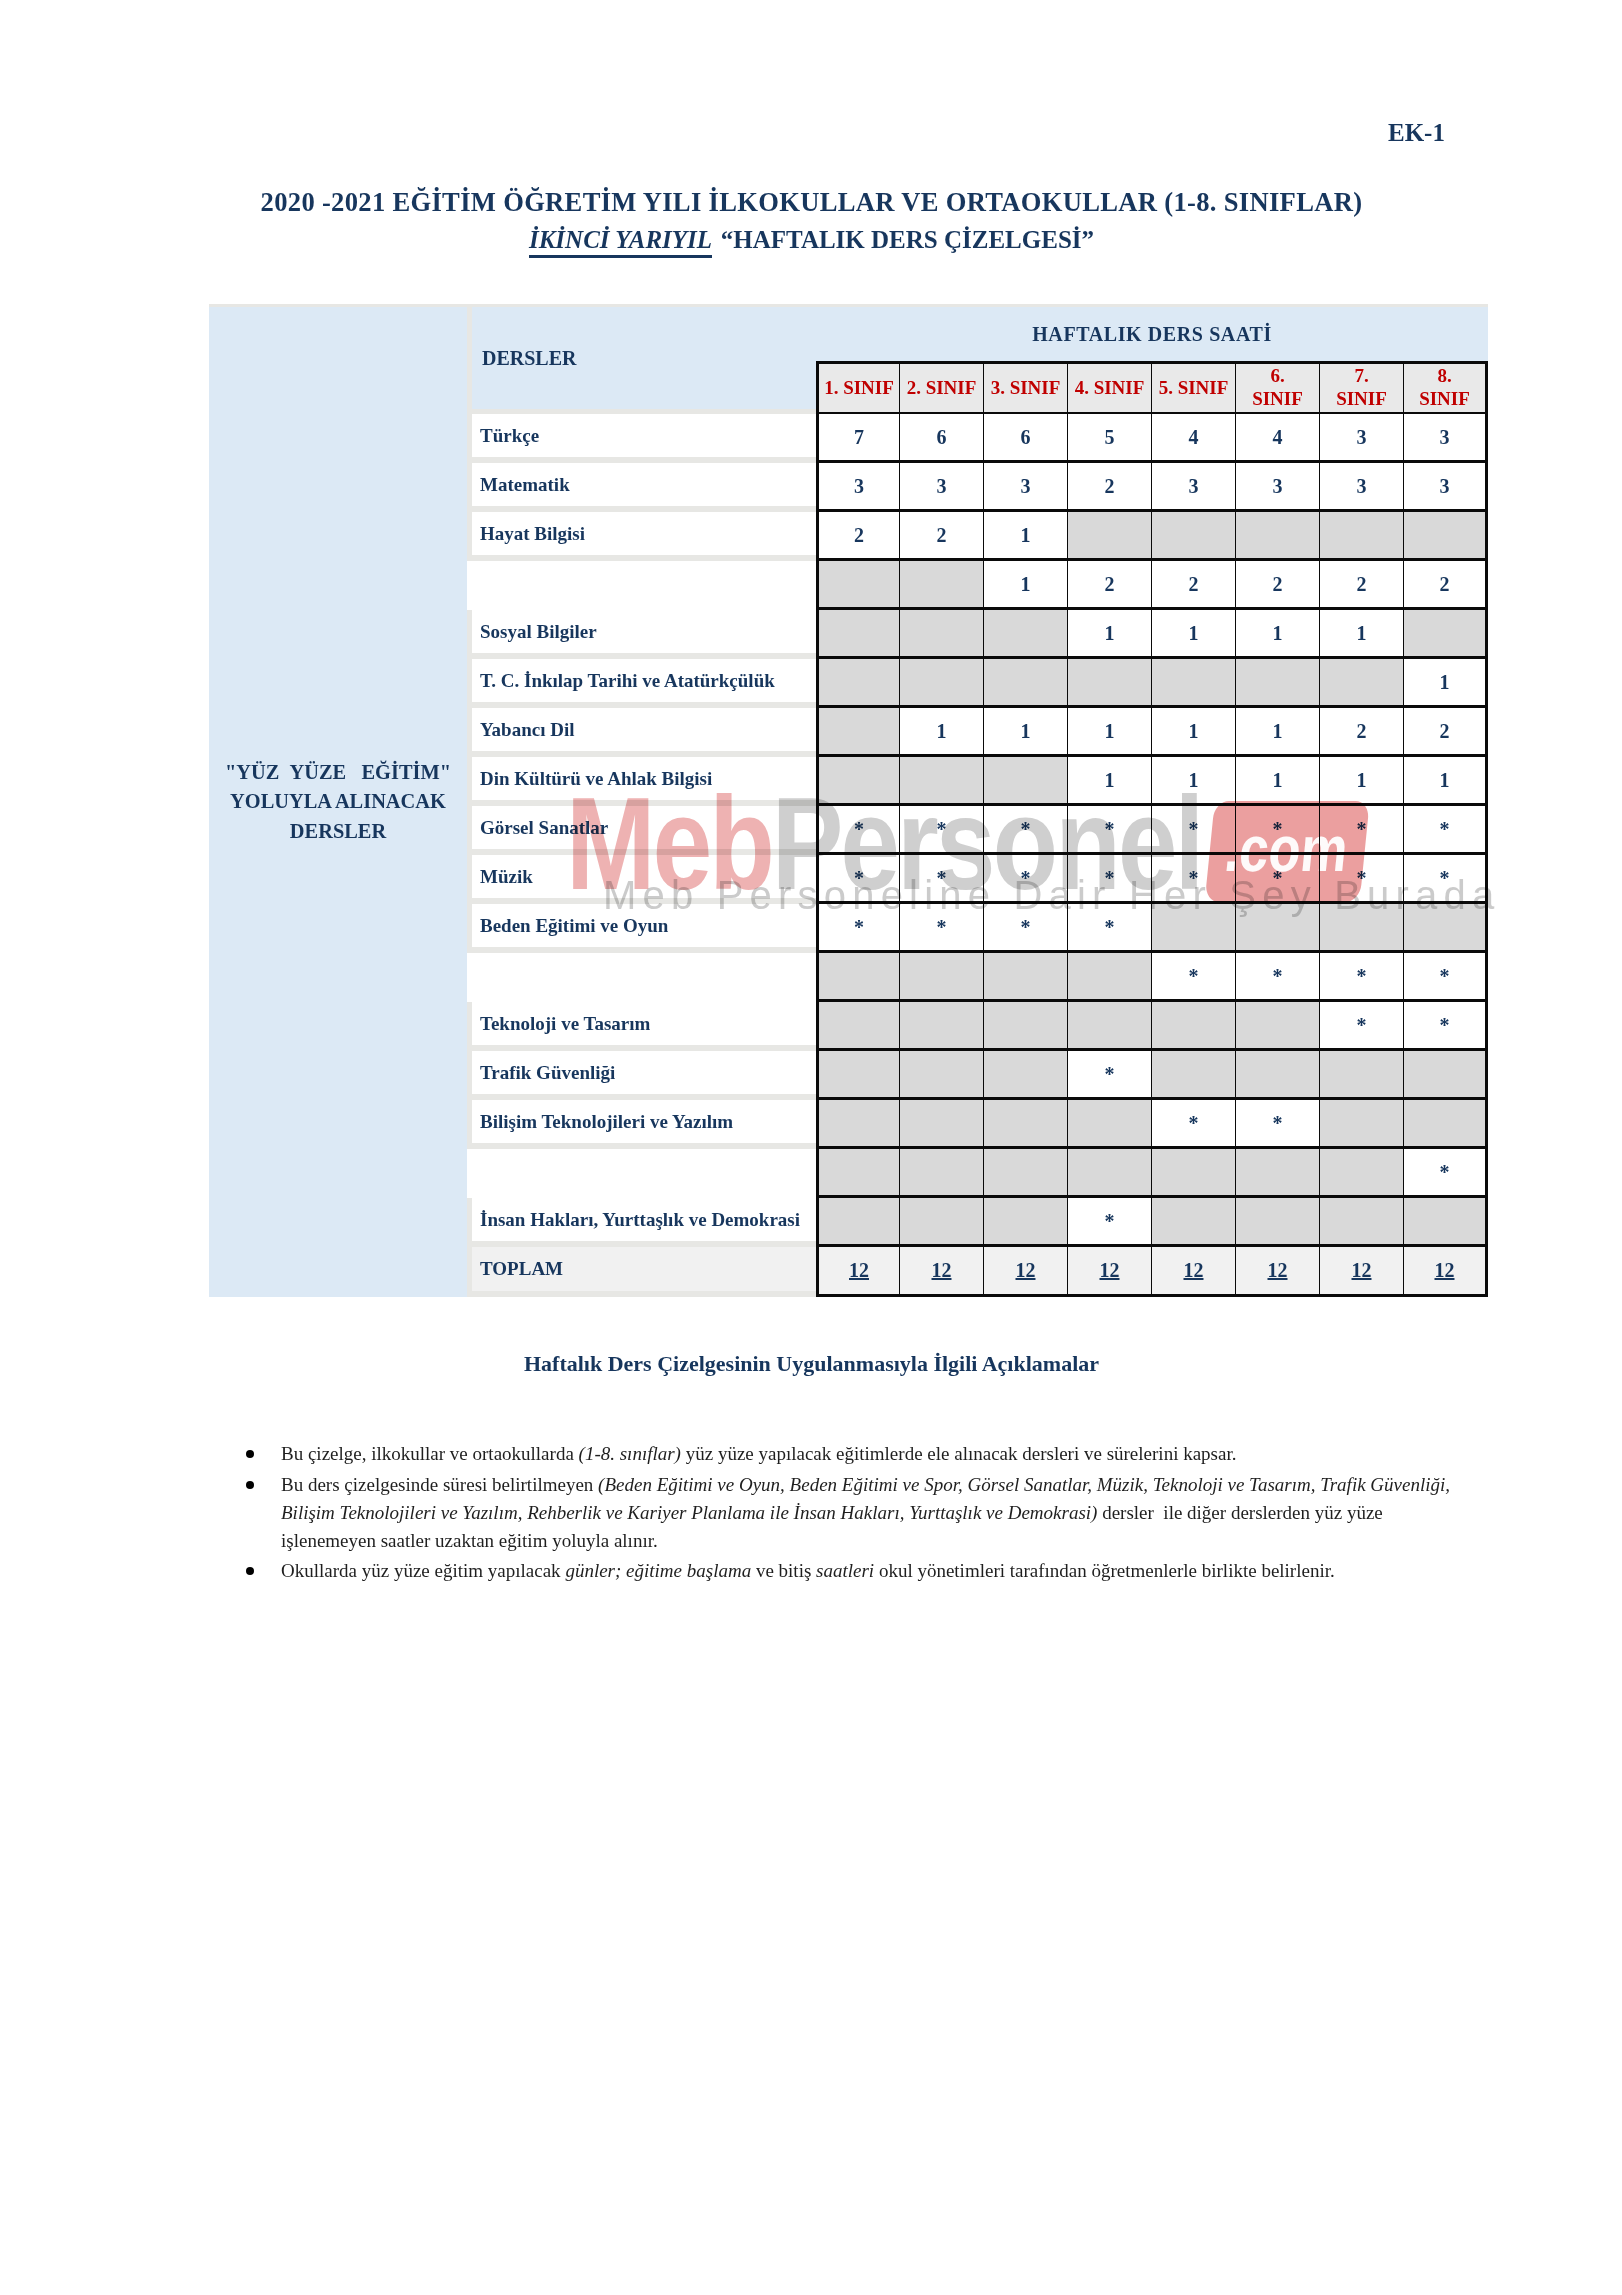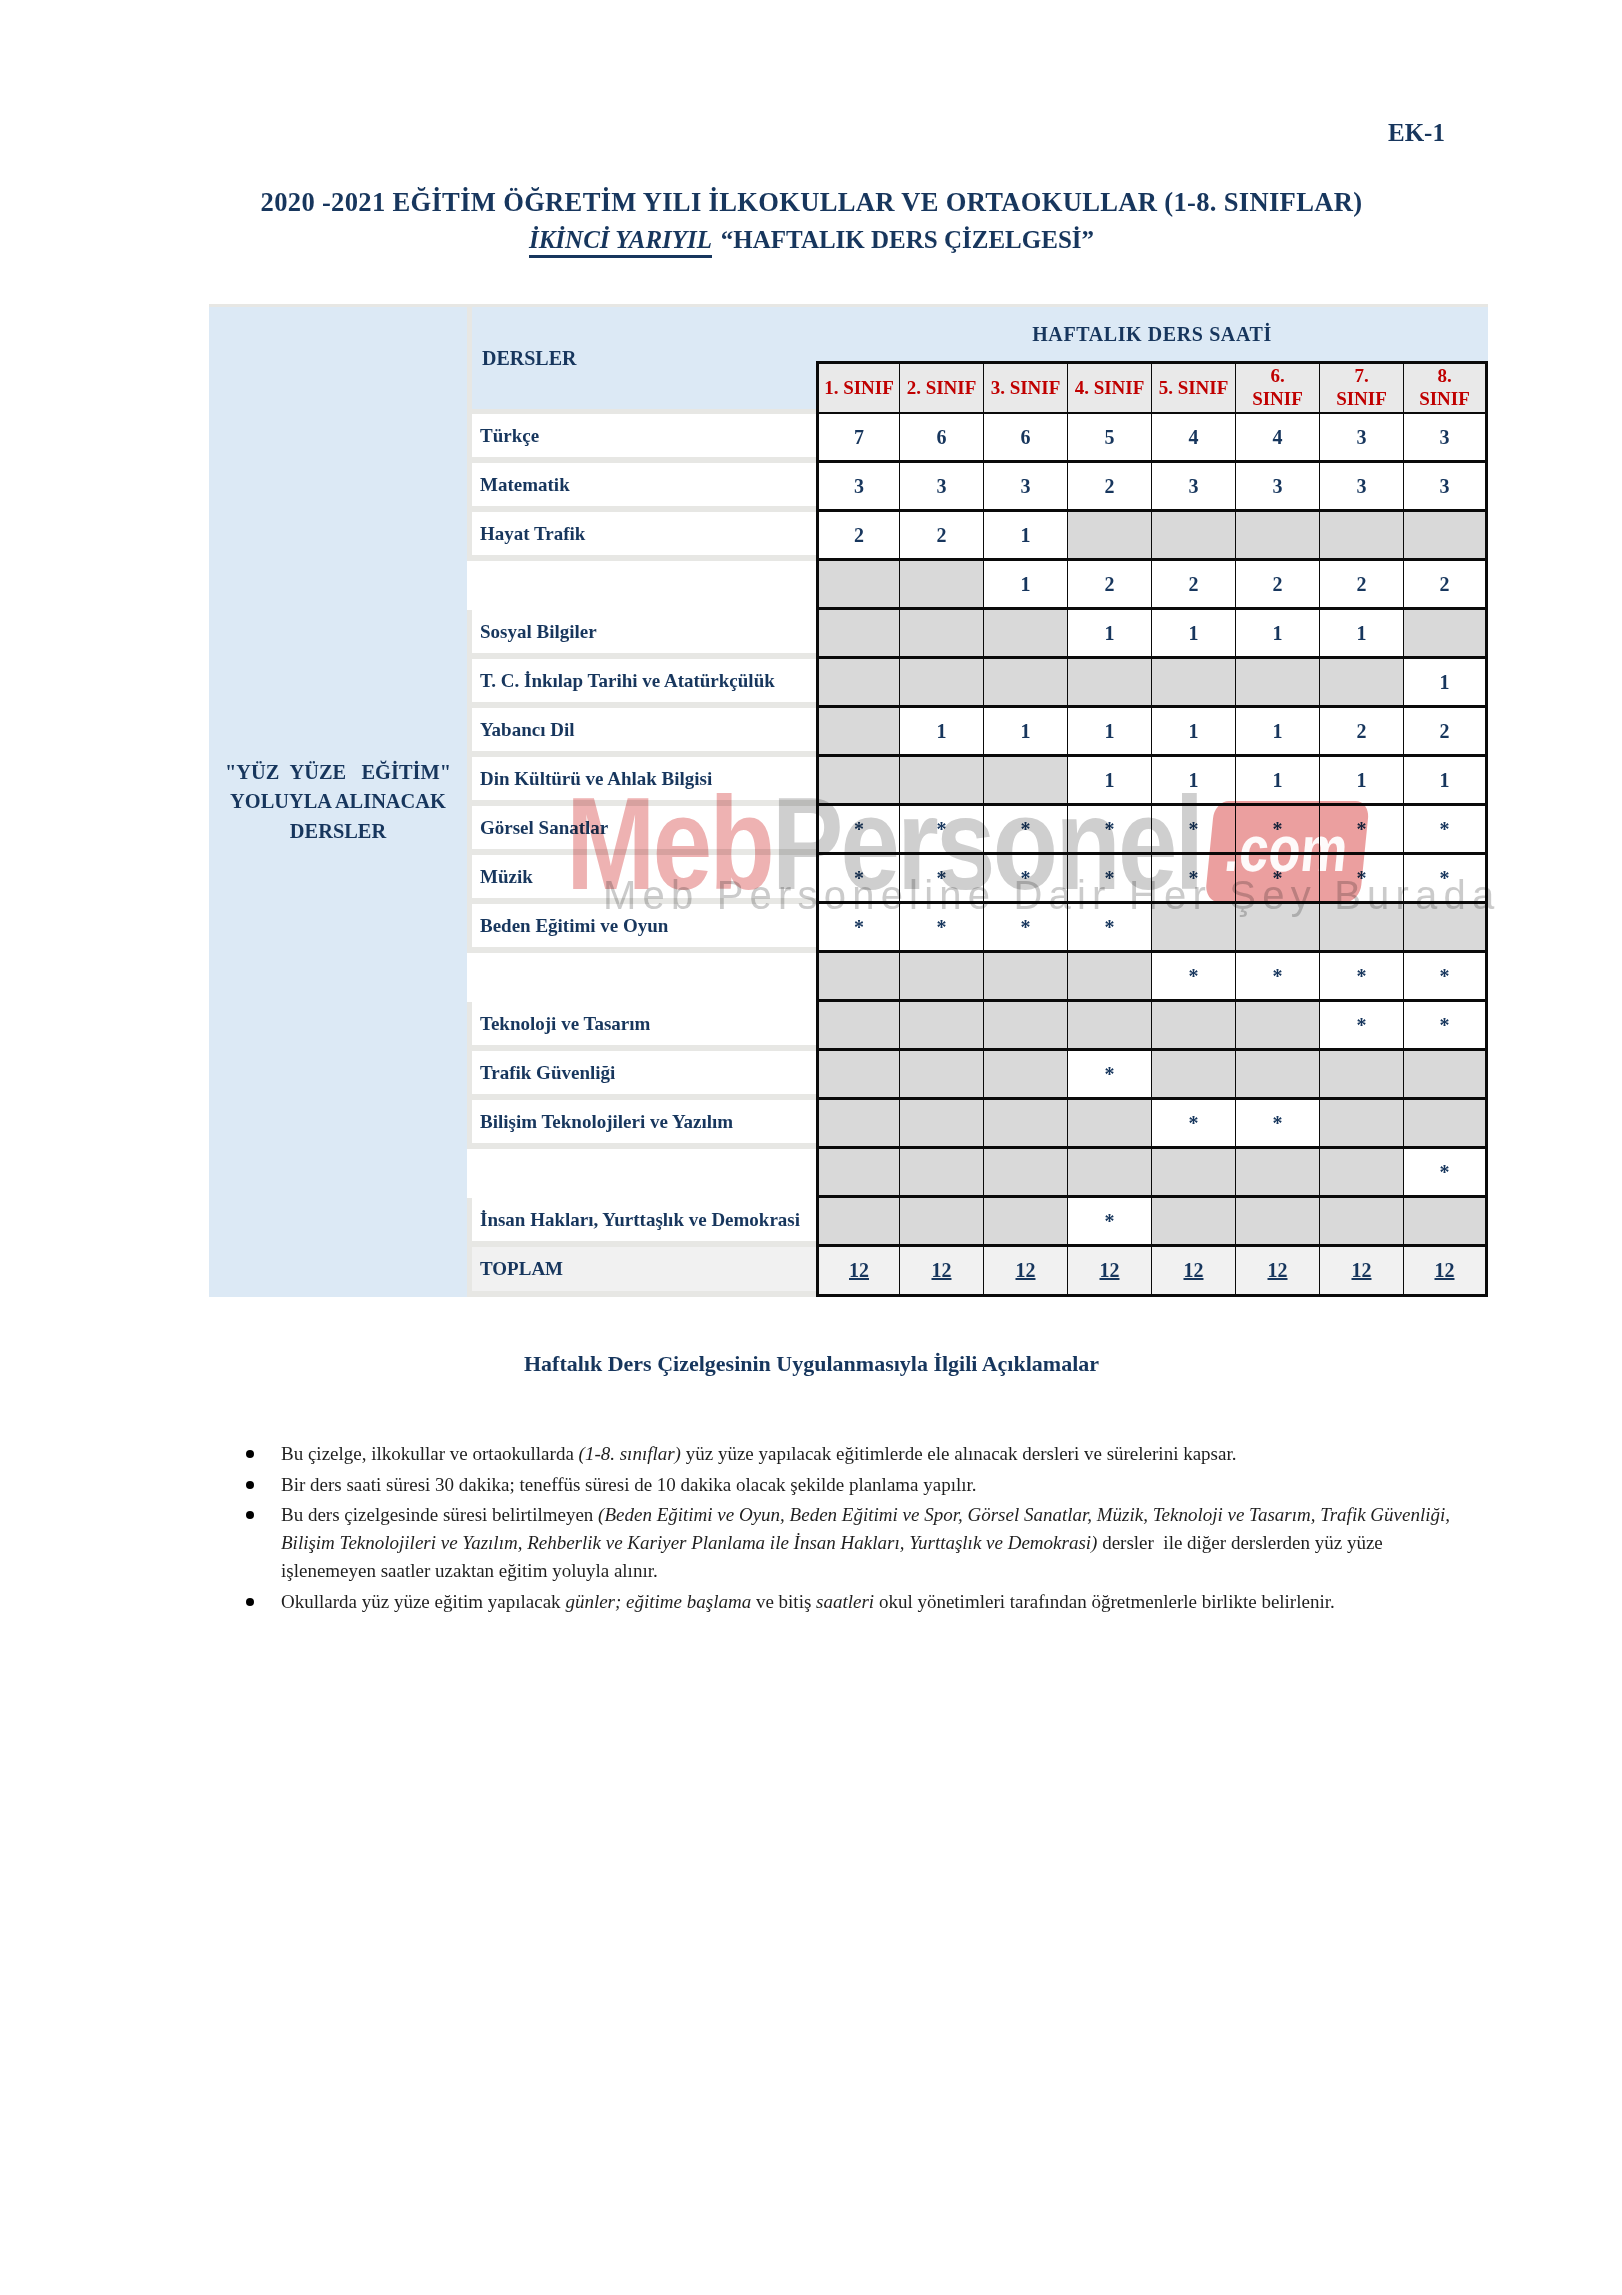--- a/index.html
+++ b/index.html
@@ -173,21 +173,21 @@
       </div>
       <div class="dcell" style="grid-area: 4 / 8;">
         <span>3</span>
       </div>
       <div class="dcell" style="grid-area: 4 / 9;">
         <span>3</span>
       </div>
       <div class="dcell lastcol" style="grid-area: 4 / 10;">
         <span>3</span>
       </div>
-      <div class="lcell" style="grid-row: 5;">Hayat Trafik</div>
+      <div class="lcell" style="grid-row: 5;">Hayat Bilgisi</div>
       <div class="dcell firstcol" style="grid-area: 5 / 3;">
         <span>2</span>
       </div>
       <div class="dcell" style="grid-area: 5 / 4;">
         <span>2</span>
       </div>
       <div class="dcell" style="grid-area: 5 / 5;">
         <span>1</span>
       </div>
       <div class="dcell empty" style="grid-area: 5 / 6;">
@@ -582,19 +582,18 @@
   <div class="wm">
     <span class="b1">Meb</span>
       <span class="b2">Personel</span>
       <span class="b3">.com</span>
   </div>
   <div class="wm-tag">Meb Personeline Dair Her Şey Burada</div>
 
   <div class="notes-hdr">Haftalık Ders Çizelgesinin Uygulanmasıyla İlgili Açıklamalar</div>
   <ul class="notes" id="notes-list">
       <li><span>Bu çizelge, ilkokullar ve ortaokullarda </span><em>(1-8. sınıflar)</em><span> yüz yüze yapılacak eğitimlerde ele alınacak dersleri ve sürelerini kapsar.</span></li>
-      <li><span>Bir ders saati süresi 30 dakika; teneffüs süresi de 10 dakika olacak şekilde planlama yapılır.</span></li>
       <li><span>Bu ders çizelgesinde süresi belirtilmeyen </span><em>(Beden Eğitimi ve Oyun, Beden Eğitimi ve Spor, Görsel Sanatlar, Müzik, Teknoloji ve Tasarım, Trafik Güvenliği, Bilişim Teknolojileri ve Yazılım, Rehberlik ve Kariyer Planlama ile İnsan Hakları, Yurttaşlık ve Demokrasi)</em><span> dersler&nbsp; ile diğer derslerden yüz yüze işlenemeyen saatler uzaktan eğitim yoluyla alınır.</span></li>
       <li><span>Okullarda yüz yüze eğitim yapılacak </span><em>günler; eğitime başlama</em><span> ve bitiş </span><em>saatleri</em><span> okul yönetimleri tarafından öğretmenlerle birlikte belirlenir.</span></li>
     </ul>
 
 </div>
 
 
 </body></html>

